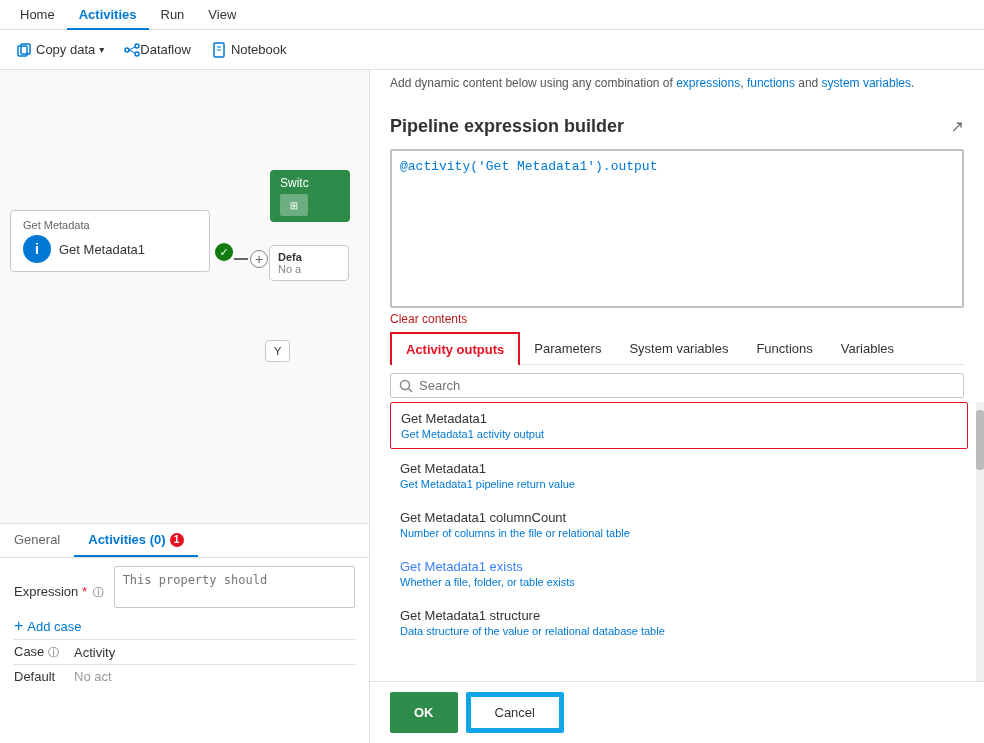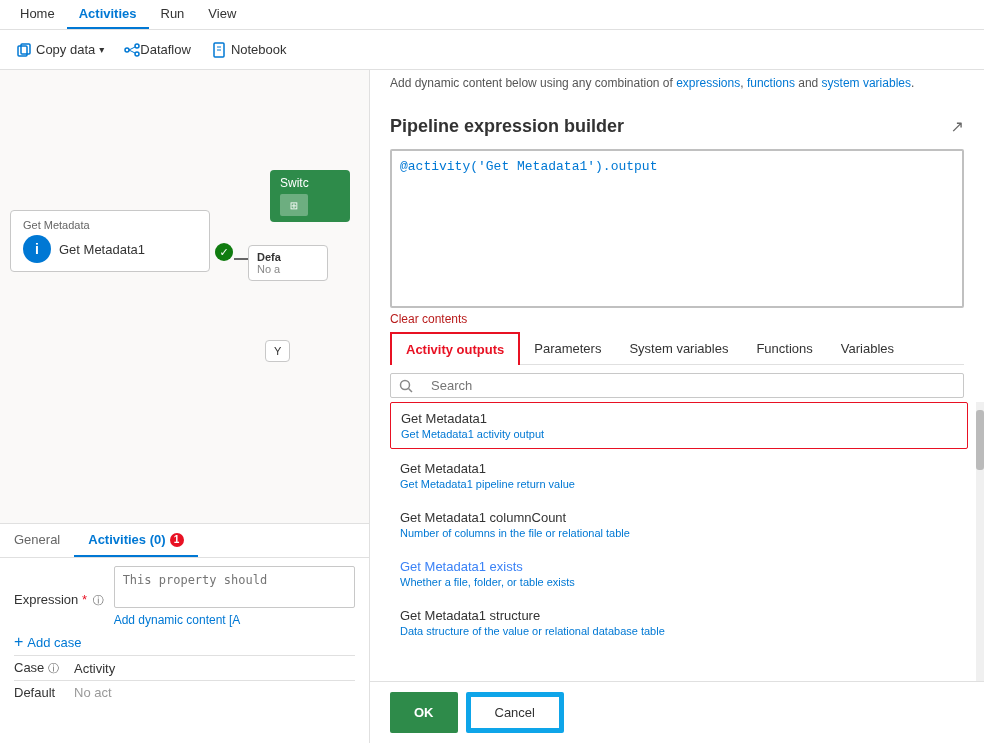--- a/index.html
+++ b/index.html
@@ -1,21 +1,21 @@
 <!DOCTYPE html>
 <html><head>
   <meta charset="utf-8">
   <style>
     * { box-sizing: border-box; margin: 0; padding: 0; }
     body { font-family: 'Segoe UI', Arial, sans-serif; font-size: 13px; background: #f3f2f1; overflow: hidden; width: 984px; height: 743px; }
   </style>
 </head>
 <body>
 
-<div style="display:flex;align-items:flex-end;background:#fff;border-bottom:1px solid #e0e0e0;height:30px;padding:0 8px;">
+<div style="display:flex;align-items:center;background:#fff;border-bottom:1px solid #e0e0e0;height:30px;padding:0 8px;">
   <span style="padding:0 12px;height:30px;line-height:30px;font-size:13px;color:#333;cursor:pointer;">Home</span>
   <span style="padding:0 12px;height:30px;line-height:30px;font-size:13px;color:#0078d4;border-bottom:2px solid #0078d4;font-weight:600;cursor:pointer;">Activities</span>
   <span style="padding:0 12px;height:30px;line-height:30px;font-size:13px;color:#333;cursor:pointer;">Run</span>
   <span style="padding:0 12px;height:30px;line-height:30px;font-size:13px;color:#333;cursor:pointer;">View</span>
 </div>
 
 <div style="display:flex;align-items:center;background:#fff;border-bottom:1px solid #e0e0e0;height:40px;padding:0 8px;gap:4px;">
   <button style="display:flex;align-items:center;gap:4px;padding:4px 8px;border:none;background:transparent;cursor:pointer;color:#333;font-size:13px;border-radius:2px;">
     <svg width="16" height="16" viewBox="0 0 16 16" fill="#0078d4">
         <rect x="2" y="4" width="9" height="10" rx="1" fill="none" stroke="#0078d4" stroke-width="1.5"></rect>
@@ -67,21 +67,21 @@
         <div style="width:0;height:0;border-top:5px solid transparent;border-bottom:5px solid transparent;border-left:7px solid #666;"></div>
       </div>
 
       <div style="position:absolute;top:100px;left:270px;background:#2e8b4a;color:#fff;border-radius:4px;padding:6px 10px;font-size:12px;min-width:80px;">
         <span>Switc</span>
         <div style="margin-top:4px;display:flex;gap:4px;">
           <div style="width:28px;height:22px;background:rgba(255,255,255,0.3);border-radius:2px;display:flex;align-items:center;justify-content:center;font-size:10px;">⊞</div>
         </div>
       </div>
 
-      <div style="position:absolute;top:175px;left:248px;background:#fff;border:1px solid #c8c8c8;border-radius:4px;padding:5px 8px;font-size:11px;min-width:80px;">
+      <div style="position:absolute;top:175px;left:269px;background:#fff;border:1px solid #c8c8c8;border-radius:4px;padding:5px 8px;font-size:11px;min-width:80px;">
         <div style="color:#333;font-weight:600;">Defa</div>
         <div style="color:#888;">No a</div>
       </div>
 
       <div style="position:absolute;top:270px;left:265px;background:#fff;border:1px solid #c8c8c8;border-radius:4px;padding:4px 8px;font-size:11px;color:#333;">Y</div>
 
     </div>
 
     <div style="background:#fff;border-top:1px solid #e0e0e0;height:220px;">
       <div style="display:flex;border-bottom:1px solid #e0e0e0;">
@@ -94,21 +94,20 @@
 
       <div style="padding:8px 14px;">
         <div style="display:flex;align-items:center;gap:10px;margin-bottom:6px;">
           <div style="font-size:13px;color:#333;min-width:80px;padding-top:6px;">
             <span>Expression</span>
             <span style="color:#e81123;">*</span>
             <span style="color:#666;font-size:11px;margin-left:2px;">ⓘ</span>
           </div>
           <div style="flex:1;">
             <textarea style="width: 100%; border: 1px solid rgb(200, 200, 200); border-radius: 2px; padding: 6px 8px; font-size: 12px; color: rgb(153, 153, 153); height: 42px; resize: none;" placeholder="This property should"></textarea>
-            <div style="color:#0078d4;font-size:12px;cursor:pointer;margin-top:2px;">Add dynamic content [A</div>
           </div>
         </div>
 
         <div style="display:flex;align-items:center;gap:4px;color:#0078d4;cursor:pointer;font-size:13px;margin:4px 0;">
           <span style="font-size:16px;">+</span>
           <span>Add case</span>
         </div>
 
         <div style="display:flex;align-items:center;gap:10px;padding:4px 0;border-top:1px solid #e0e0e0;">
           <span style="font-size:13px;color:#333;min-width:50px;">
@@ -146,21 +145,21 @@
 
     <div style="display:flex;margin:0 20px;border-bottom:1px solid #e0e0e0;">
       <button style="padding:8px 14px;font-size:13px;cursor:pointer;color:#e81123;border:2px solid #e81123;border-bottom:none;background:#fff;margin-bottom:-1px;font-weight:600;">Activity outputs</button>
       <button style="padding:8px 14px;font-size:13px;cursor:pointer;color:#333;border:none;background:transparent;">Parameters</button>
       <button style="padding:8px 14px;font-size:13px;cursor:pointer;color:#333;border:none;background:transparent;">System variables</button>
       <button style="padding:8px 14px;font-size:13px;cursor:pointer;color:#333;border:none;background:transparent;">Functions</button>
       <button style="padding:8px 14px;font-size:13px;cursor:pointer;color:#333;border:none;background:transparent;">Variables</button>
     </div>
 
     <div style="margin:8px 20px 4px;">
-      <div style="display:flex;align-items:center;border:1px solid #c8c8c8;border-radius:2px;padding:4px 8px;gap:18px;">
+      <div style="display:flex;align-items:center;border:1px solid #c8c8c8;border-radius:2px;padding:4px 8px;gap:6px;">
         <svg width="14" height="14" viewBox="0 0 14 14" fill="none">
             <circle cx="6" cy="6" r="4.5" stroke="#888" stroke-width="1.5"></circle>
             <line x1="9.5" y1="9.5" x2="13" y2="13" stroke="#888" stroke-width="1.5"></line>
           </svg>
         <input type="text" style="border: none; outline: none; flex: 1 1 0%; font-size: 13px; color: rgb(51, 51, 51);" placeholder="Search">
       </div>
     </div>
 
     <div style="flex:1;overflow:hidden;position:relative;display:flex;">
       <div style="flex:1;overflow-y:auto;margin:0 8px 0 20px;">

